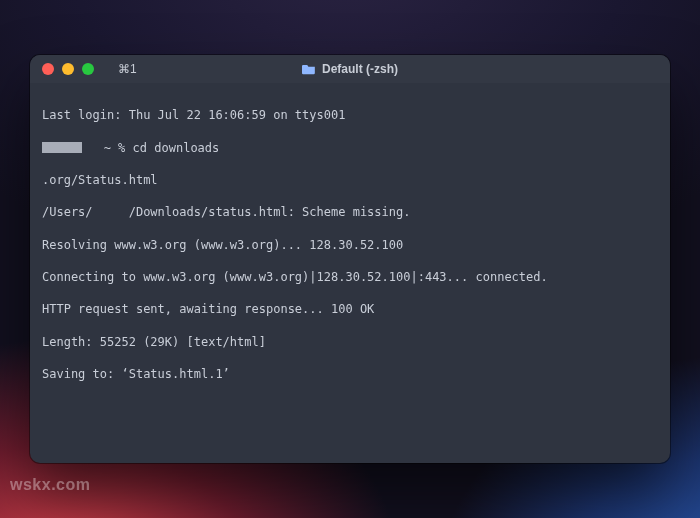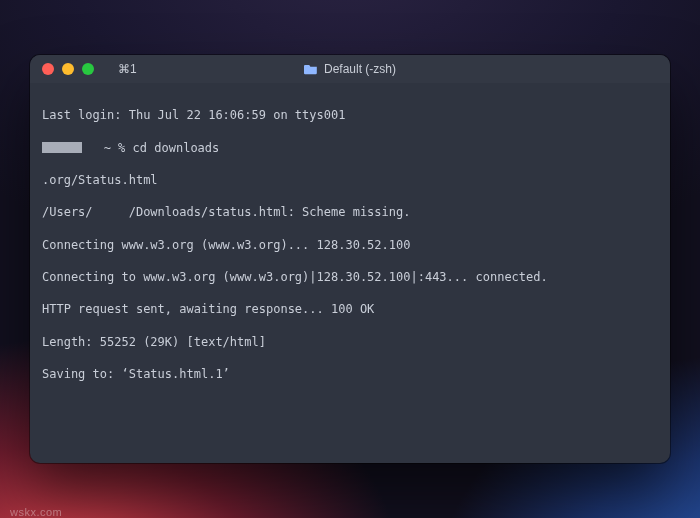--- a/index.html
+++ b/index.html
@@ -11,25 +11,26 @@
       radial-gradient(ellipse 500px 400px at 105% 115%, #2b5fb8 0%, rgba(34,74,160,0.6) 35%, transparent 60%),
       radial-gradient(ellipse 700px 500px at 50% -10%, #2a2342 0%, #1a1730 40%, #12101f 70%),
       linear-gradient(180deg, #1d1a30 0%, #14121f 100%);
     position: relative;
     display: flex;
     align-items: center;
     justify-content: center;
   }
   .watermark {
     position: absolute;
-    bottom: 0;
+    bottom: 24px;
     left: 10px;
-    font-size: 11px;
+    font-size: 16px;
     color: rgba(255,255,255,0.35);
     letter-spacing: 0.5px;
+    font-weight: bold;
   }
 
   .window {
     width: 640px;
     height: 408px;
     background: #2f3440;
     border-radius: 10px;
     box-shadow: 0 30px 60px rgba(0,0,0,0.55), 0 0 0 1px rgba(0,0,0,0.4);
     overflow: hidden;
     display: flex;
@@ -62,21 +63,21 @@
   }
   .title-center {
     position: absolute;
     left: 50%;
     transform: translateX(-50%);
     display: flex;
     align-items: center;
     gap: 6px;
     font-size: 12px;
     color: #c8cdd6;
-    font-weight: 400;
+    font-weight: 700;
   }
   .folder-icon { width: 14px; height: 12px; }
 
   .term {
     flex: 1;
     padding: 8px 12px 12px 12px;
     font-family: "Menlo", "Monaco", "Consolas", monospace;
     font-size: 12px;
     line-height: 1.35;
     color: #c9ced8;
@@ -108,21 +109,21 @@
       </svg>
       <span>Default (-zsh)</span>
     </div>
   </div>
 
   <div class="term">
 <span class="line">Last login: Thu Jul 22 16:06:59 on ttys001</span>
 <span class="line"><span class="redact"></span>   ~ % <span>cd downloads</span></span>
 <span class="line">.org/Status.html</span>
 <span class="line">/Users/     /Downloads/status.html: Scheme missing.</span>
-<span class="line">Connecting www.w3.org (www.w3.org)... 128.30.52.100</span>
+<span class="line">Resolving www.w3.org (www.w3.org)... 128.30.52.100</span>
 <span class="line">Connecting to www.w3.org (www.w3.org)|128.30.52.100|:443... connected.</span>
 <span class="line">HTTP request sent, awaiting response... 100 OK</span>
 <span class="line">Length: 55252 (29K) [text/html]</span>
 <span class="line">Saving to: ‘Status.html.1’</span>
 
 
 
 
 
 

